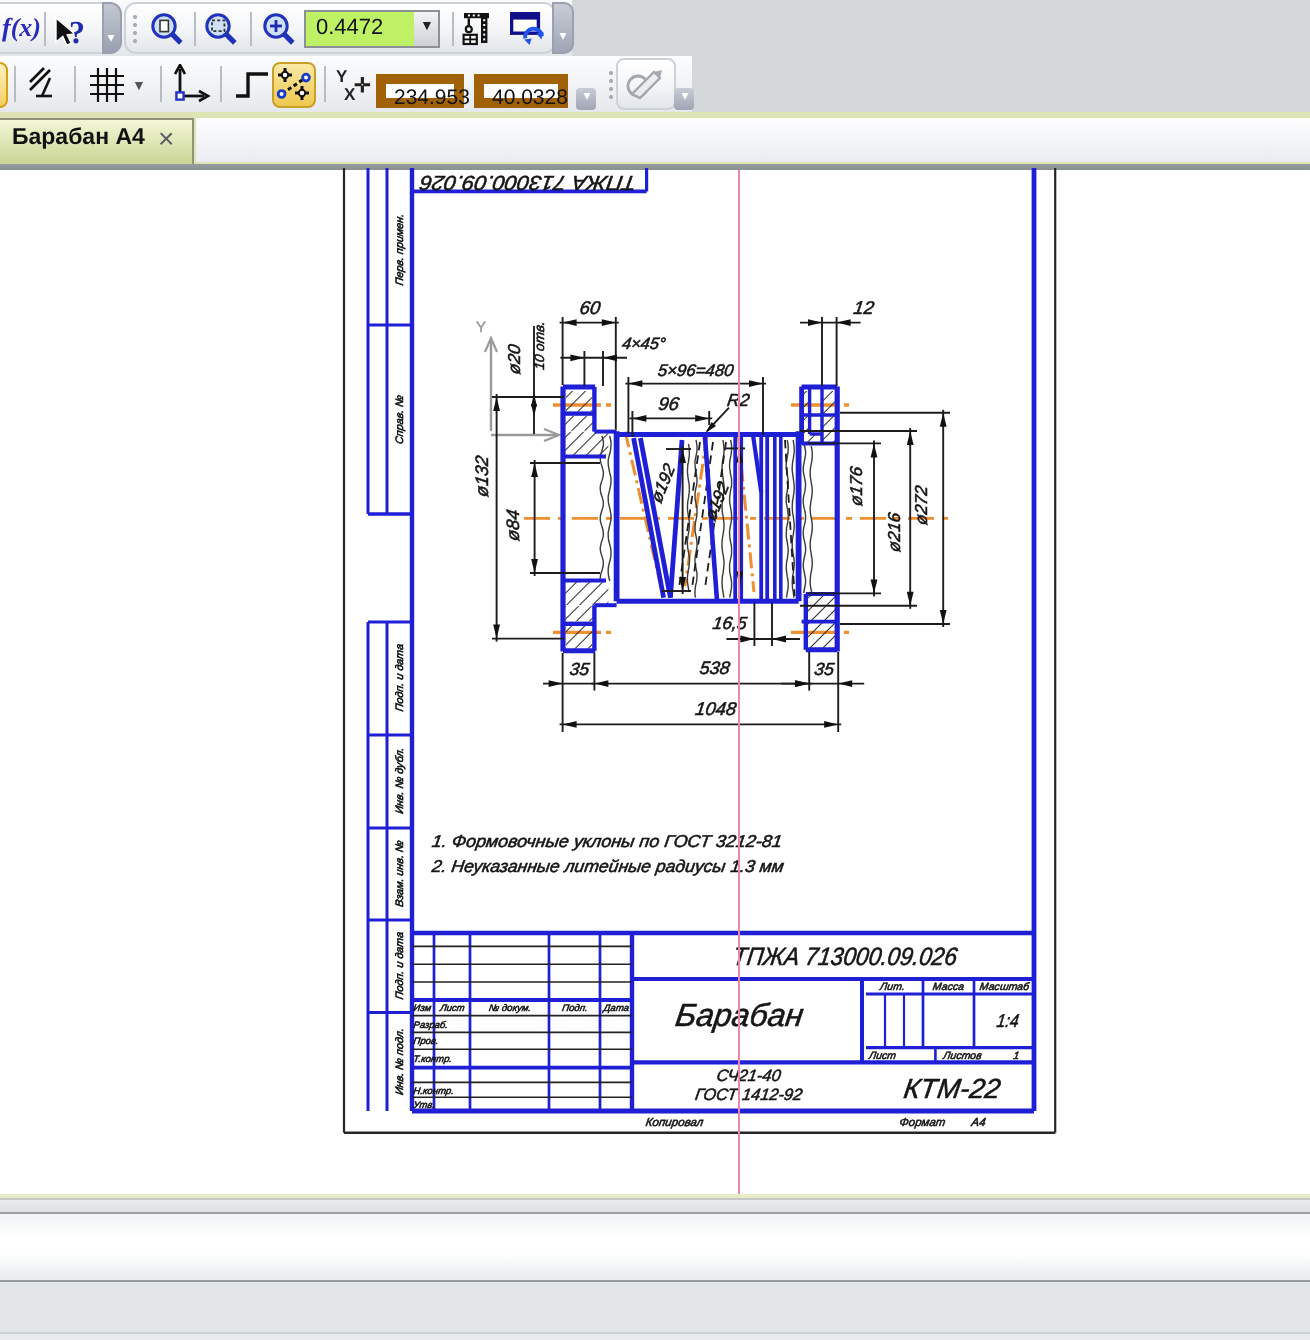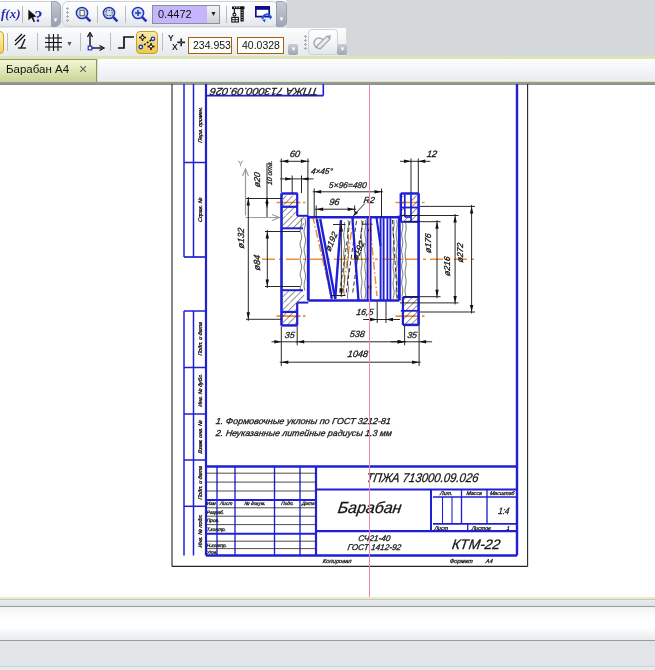--- a/index.html
+++ b/index.html
@@ -1,20 +1,20 @@
 <!DOCTYPE html>
 <html><head><meta charset="utf-8"><style>
 * {margin:0;padding:0;box-sizing:border-box}
 body {width:655px;height:670px;overflow:hidden;position:relative;font-family:"Liberation Sans",sans-serif;background:#d5d8da}
 .abs {position:absolute}
 .sep {position:absolute;width:1px;background:#b9bdc1;top:6px;height:17px}
 .sep2 {position:absolute;width:1px;background:#b9bdc1;top:5px;height:18px}
 .chunk {position:absolute;background:linear-gradient(#ffffff,#f3f5f7 55%,#e2e6ea);border:1px solid #cdd2d7;border-radius:3px}
 .grip {position:absolute;width:3px;top:7px;height:15px;background-image:radial-gradient(circle at 1.5px 1.5px,#a9aeb4 1px,transparent 1.1px);background-size:3px 4px}
-.fld {position:absolute;background:#fff;border:1px solid #a16207;font-size:10.5px;color:#111;padding-left:4px;line-height:15px}
+.fld {position:absolute;background:#fff;border:5px solid #a16207;font-size:10.5px;color:#111;padding-left:4px;line-height:15px}
 </style></head><body>
 
 <div class="abs" style="left:0;top:0;width:655px;height:28px;background:linear-gradient(#fafbfc,#e3e6ea)"></div>
 <div class="abs" style="left:286px;top:0;width:369px;height:28px;background:#d5d8da"></div>
 <div class="chunk" style="left:-6px;top:1px;width:66px;height:26px;border-radius:0 6px 6px 0"></div>
 <div class="abs" style="left:51px;top:1px;width:10px;height:26px;background:linear-gradient(#c3c8d2,#99a0af);border-radius:0 6px 6px 0;border:1px solid #9aa0ae"></div>
 <div class="abs" style="left:52px;top:16px;width:7px;height:8px;color:#fff;font-size:7px;line-height:7px;text-align:center">▾</div>
 <div class="abs" style="left:1px;top:6px;color:#2a2ab8;font-size:13px;font-style:italic;font-weight:bold;font-family:'Liberation Serif',serif">f(x)</div>
 <div class="sep" style="left:22px"></div>
 <svg class="abs" style="left:26px;top:8px" width="19" height="17" viewBox="0 0 19 17">
@@ -35,21 +35,21 @@
  <rect x="5" y="4.2" width="6.2" height="5.4" fill="none" stroke="#333" stroke-width="0.9" stroke-dasharray="1.5 1.1"></rect>
  <line x1="12.2" y1="11.2" x2="16.4" y2="15.4" stroke="#2233bb" stroke-width="2.6"></line>
 </svg>
 <div class="sep" style="left:125px"></div>
 <svg class="abs" style="left:130px;top:6px" width="19" height="18" viewBox="0 0 19 18">
  <circle cx="8" cy="7" r="5.6" fill="#cfe0f4" stroke="#2233bb" stroke-width="1.5"></circle>
  <line x1="5" y1="7" x2="11" y2="7" stroke="#1d2bb0" stroke-width="1.4"></line>
  <line x1="8" y1="4" x2="8" y2="10" stroke="#1d2bb0" stroke-width="1.4"></line>
  <line x1="12.2" y1="11.2" x2="16.4" y2="15.4" stroke="#2233bb" stroke-width="2.6"></line>
 </svg>
-<div class="abs" style="left:152px;top:5px;width:61px;height:19px;background:#c4b5fd;border:1px solid #8c8f94;font-size:11px;color:#111;padding-left:5px;line-height:17px">0.4472</div>
+<div class="abs" style="left:152px;top:5px;width:61px;height:19px;background:#bef264;border:1px solid #8c8f94;font-size:11px;color:#111;padding-left:5px;line-height:17px">0.4472</div>
 <div class="abs" style="left:207px;top:5px;width:13px;height:19px;background:linear-gradient(#f2f3f5,#cdd1d7);border:1px solid #8c8f94;border-left:none"></div>
 <div class="abs" style="left:210px;top:10px;font-size:7px;color:#222">▼</div>
 <div class="sep" style="left:226px"></div>
 <svg class="abs" style="left:231px;top:5px" width="19" height="19" viewBox="0 0 19 19">
  <rect x="1" y="1.5" width="12.5" height="2.6" fill="#111"></rect>
  <rect x="9.5" y="1.5" width="3.2" height="15" fill="#111"></rect>
  <g fill="#fff">
       <rect x="10.6" y="4.6" width="1" height="1"></rect>
       <rect x="10.6" y="7" width="1" height="1"></rect>
       <rect x="10.6" y="9.4" width="1" height="1"></rect>
@@ -141,21 +141,21 @@
  <circle cx="7" cy="10" r="5" fill="none" stroke="#8a8f96" stroke-width="1.4"></circle>
  <path d="M4 14 L15 3 L18 6 L8 16 Z" fill="#e8eaed" stroke="#8a8f96" stroke-width="1.2"></path>
  <path d="M15 3 L18 6 L19 2 Z" fill="#8a8f96"></path>
 </svg>
 <div class="abs" style="left:337px;top:44px;width:10px;height:11px;background:linear-gradient(#c7ccd6,#9fa5b4);border-radius:2px"></div>
 <div class="abs" style="left:339px;top:45px;width:7px;height:8px;color:#fff;font-size:7px;line-height:7px;text-align:center">▾</div>
 
 <div class="abs" style="left:0;top:56px;width:655px;height:26px;background:#dde3b4"></div>
 <div class="abs" style="left:98px;top:59px;width:557px;height:22px;background:linear-gradient(#fdfdfe,#e9ecf1)"></div>
 <div class="abs" style="left:0;top:58.5px;width:97px;height:23px;background:linear-gradient(#f4f7d6,#c9d494);border:1px solid #8f9478;border-left:none;border-bottom:none">
- <span style="position:absolute;left:6px;top:3px;font-size:11.5px;font-weight:normal;color:#111">Барабан А4</span>
+ <span style="position:absolute;left:6px;top:3px;font-size:11.5px;font-weight:bold;color:#111">Барабан А4</span>
  <span style="position:absolute;left:79px;top:1px;font-size:14px;color:#5a5e62">×</span>
 </div>
 <div class="abs" style="left:0;top:81.5px;width:655px;height:3px;background:linear-gradient(#979c9e,#8a8f91)"></div>
 
 <div class="abs" style="left:0;top:84.5px;width:655px;height:512.1px;background:#fff"></div>
 <svg width="655" height="516" viewBox="0 84 655 516" style="position:absolute;left:0;top:84px">
     <defs>
       <pattern id="h45" patternUnits="userSpaceOnUse" width="4.6" height="4.6" patternTransform="rotate(45)">
         <line x1="0" y1="0" x2="0" y2="4.6" stroke="#222" stroke-width="1.0"></line>
       </pattern>

